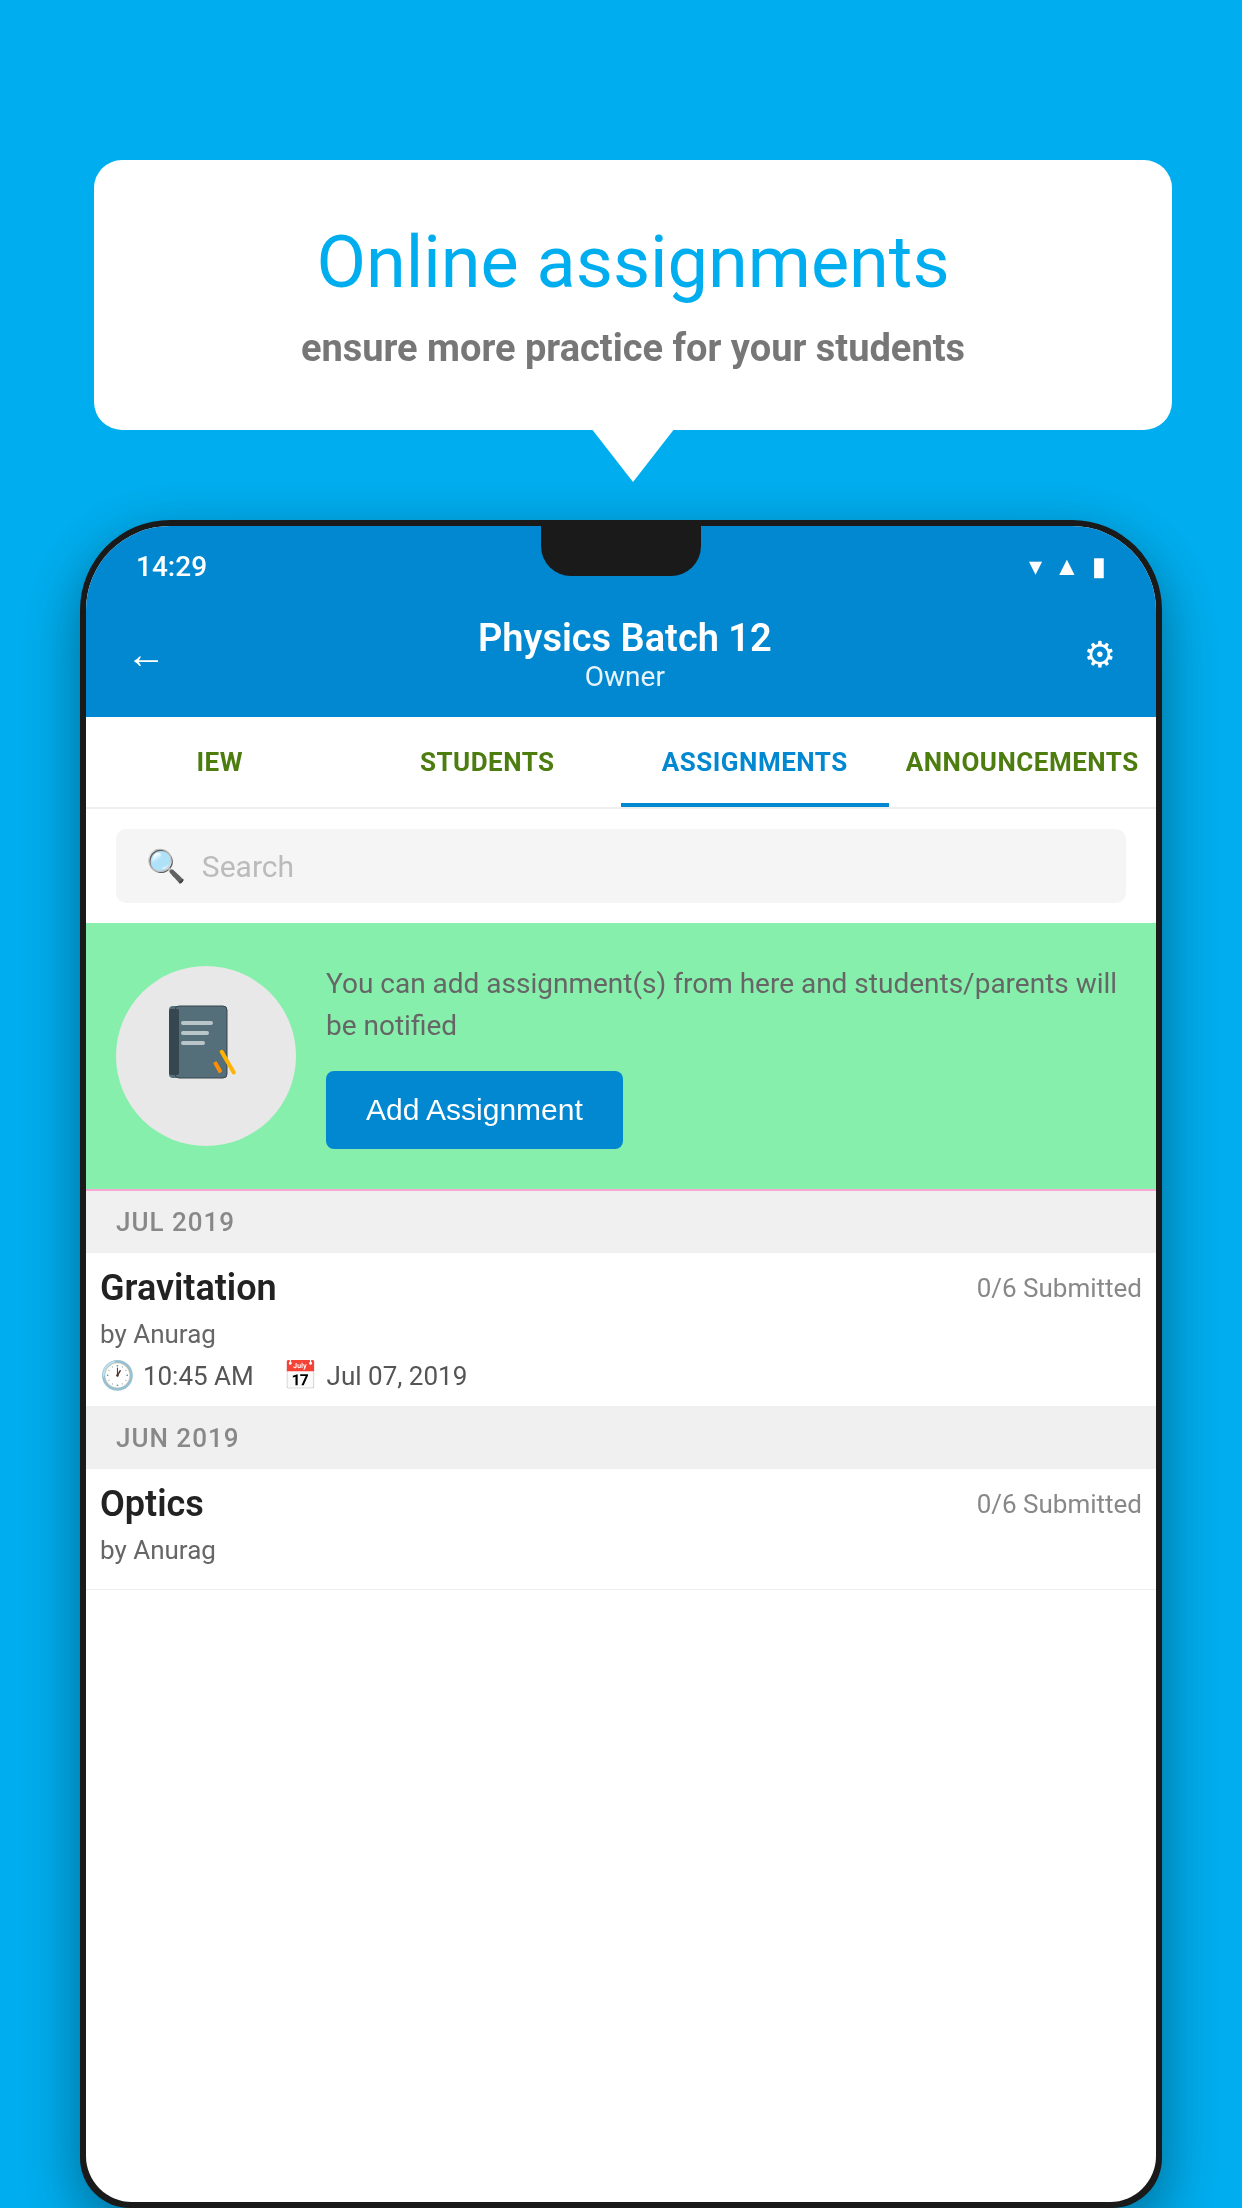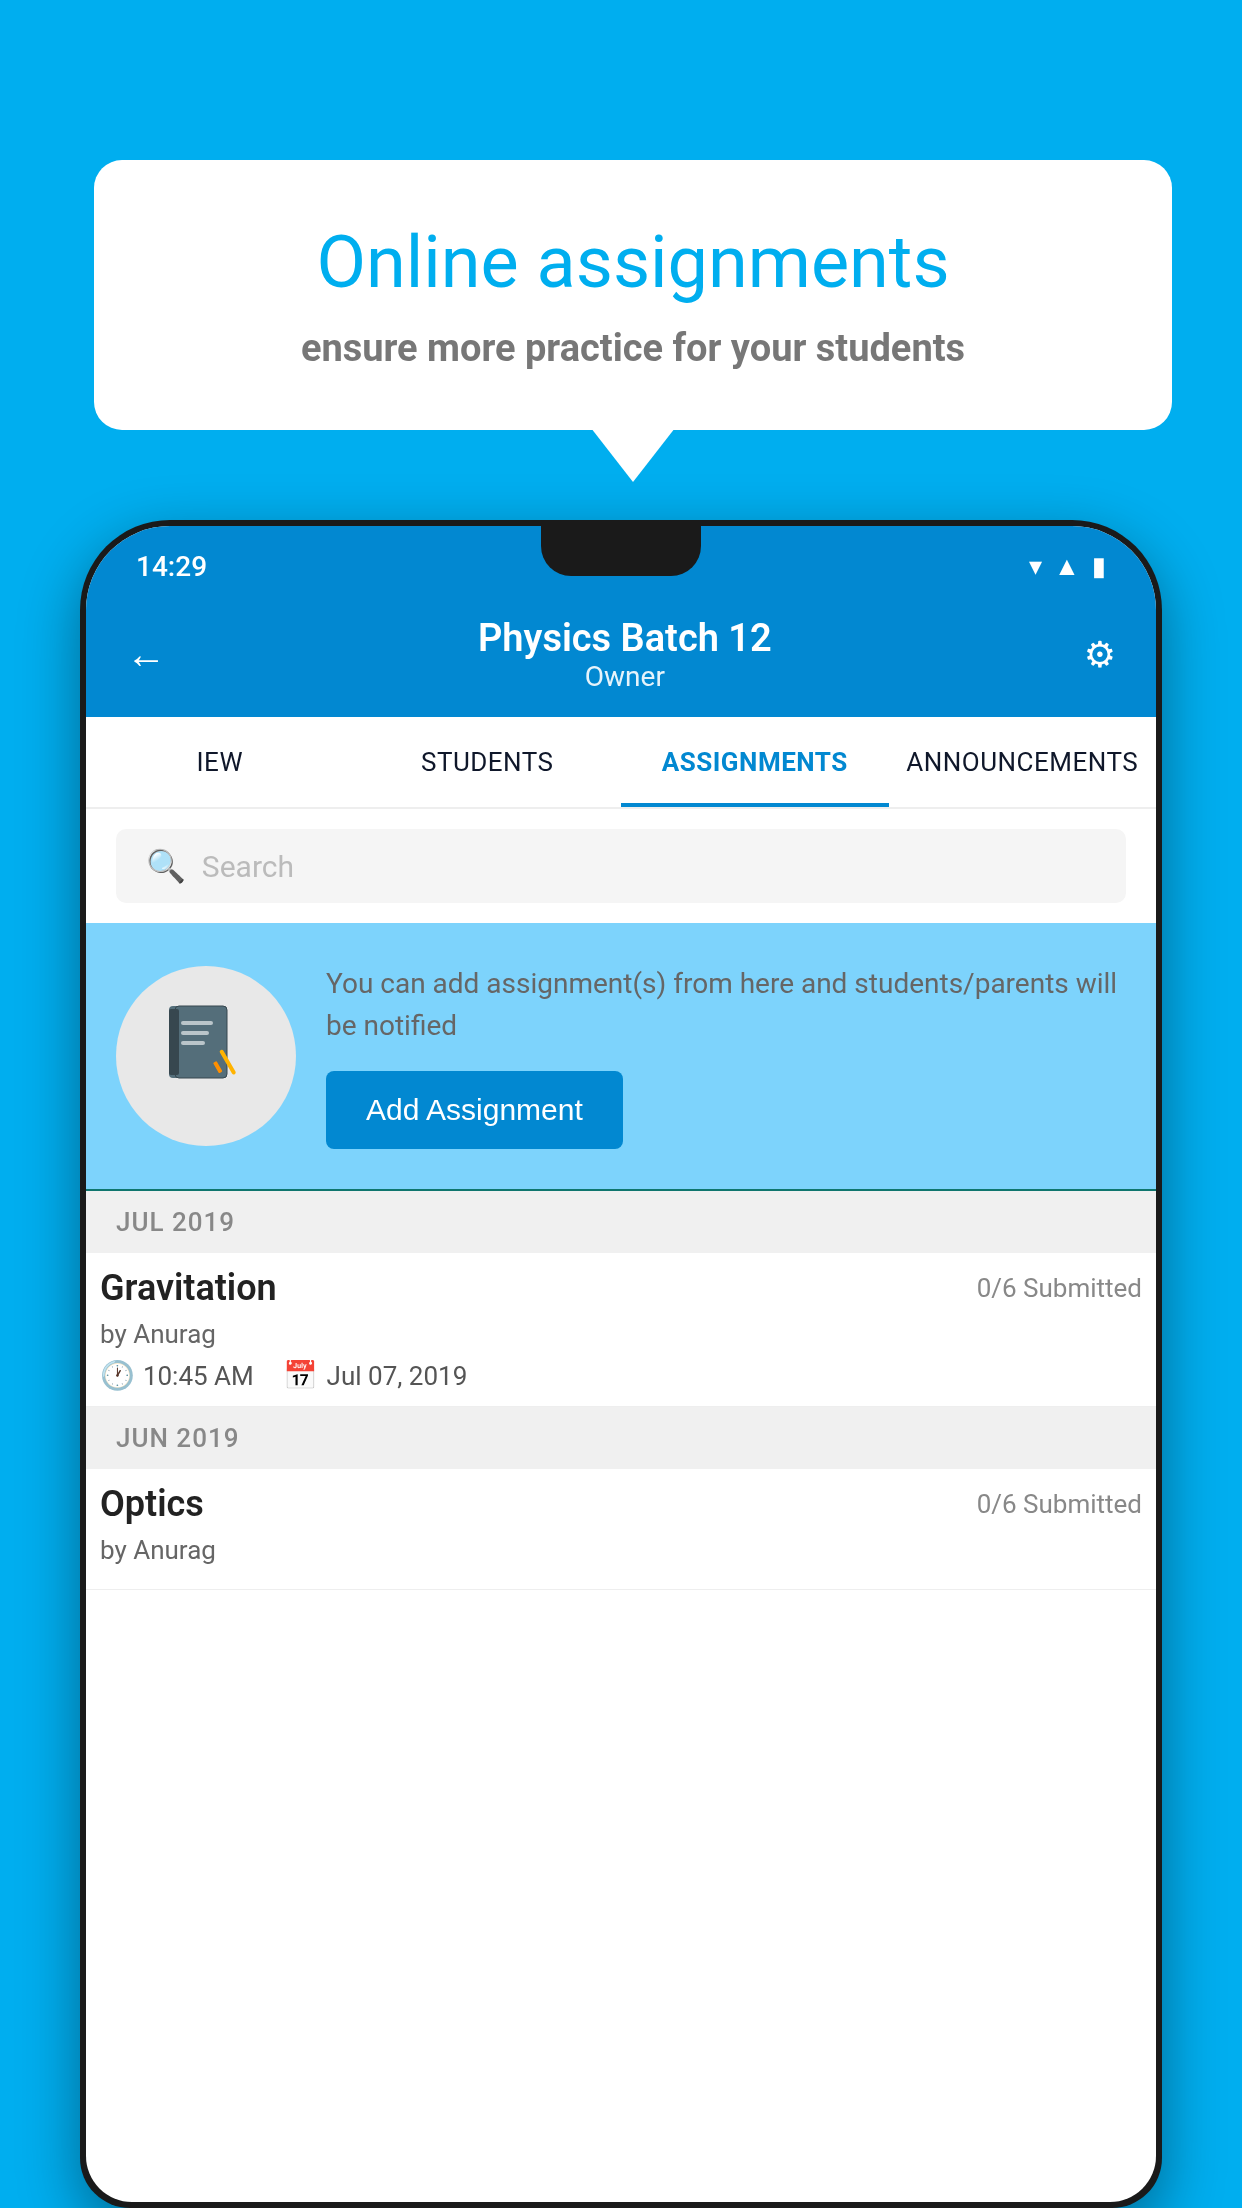--- a/index.html
+++ b/index.html
@@ -160,22 +160,22 @@
       display: flex;
       border-bottom: 2px solid #eee;
       overflow: hidden;
     }
 
     .tab-item {
       flex: 1;
       text-align: center;
       padding: 30px 10px;
       font-size: 26px;
-      color: #0f172a;
-      font-weight: 400;
+      color: #4d7c0f;
+      font-weight: 700;
       letter-spacing: 0.5px;
       position: relative;
       white-space: nowrap;
     }
 
     .tab-item.active {
       color: #0288D1;
       font-weight: 700;
     }
 
@@ -209,26 +209,26 @@
       font-size: 32px;
     }
 
     .search-text {
       color: #bbb;
       font-size: 30px;
     }
 
     
     .add-assignment-section {
-      background: #7dd3fc;
+      background: #86efac;
       padding: 40px 30px;
       display: flex;
       align-items: center;
       gap: 30px;
-      border-bottom: 2px solid #0f766e;
+      border-bottom: 2px solid #f9a8d4;
     }
 
     .assignment-icon-circle {
       width: 180px;
       height: 180px;
       min-width: 180px;
       background: #e8e8e8;
       border-radius: 50%;
       display: flex;
       align-items: center;

